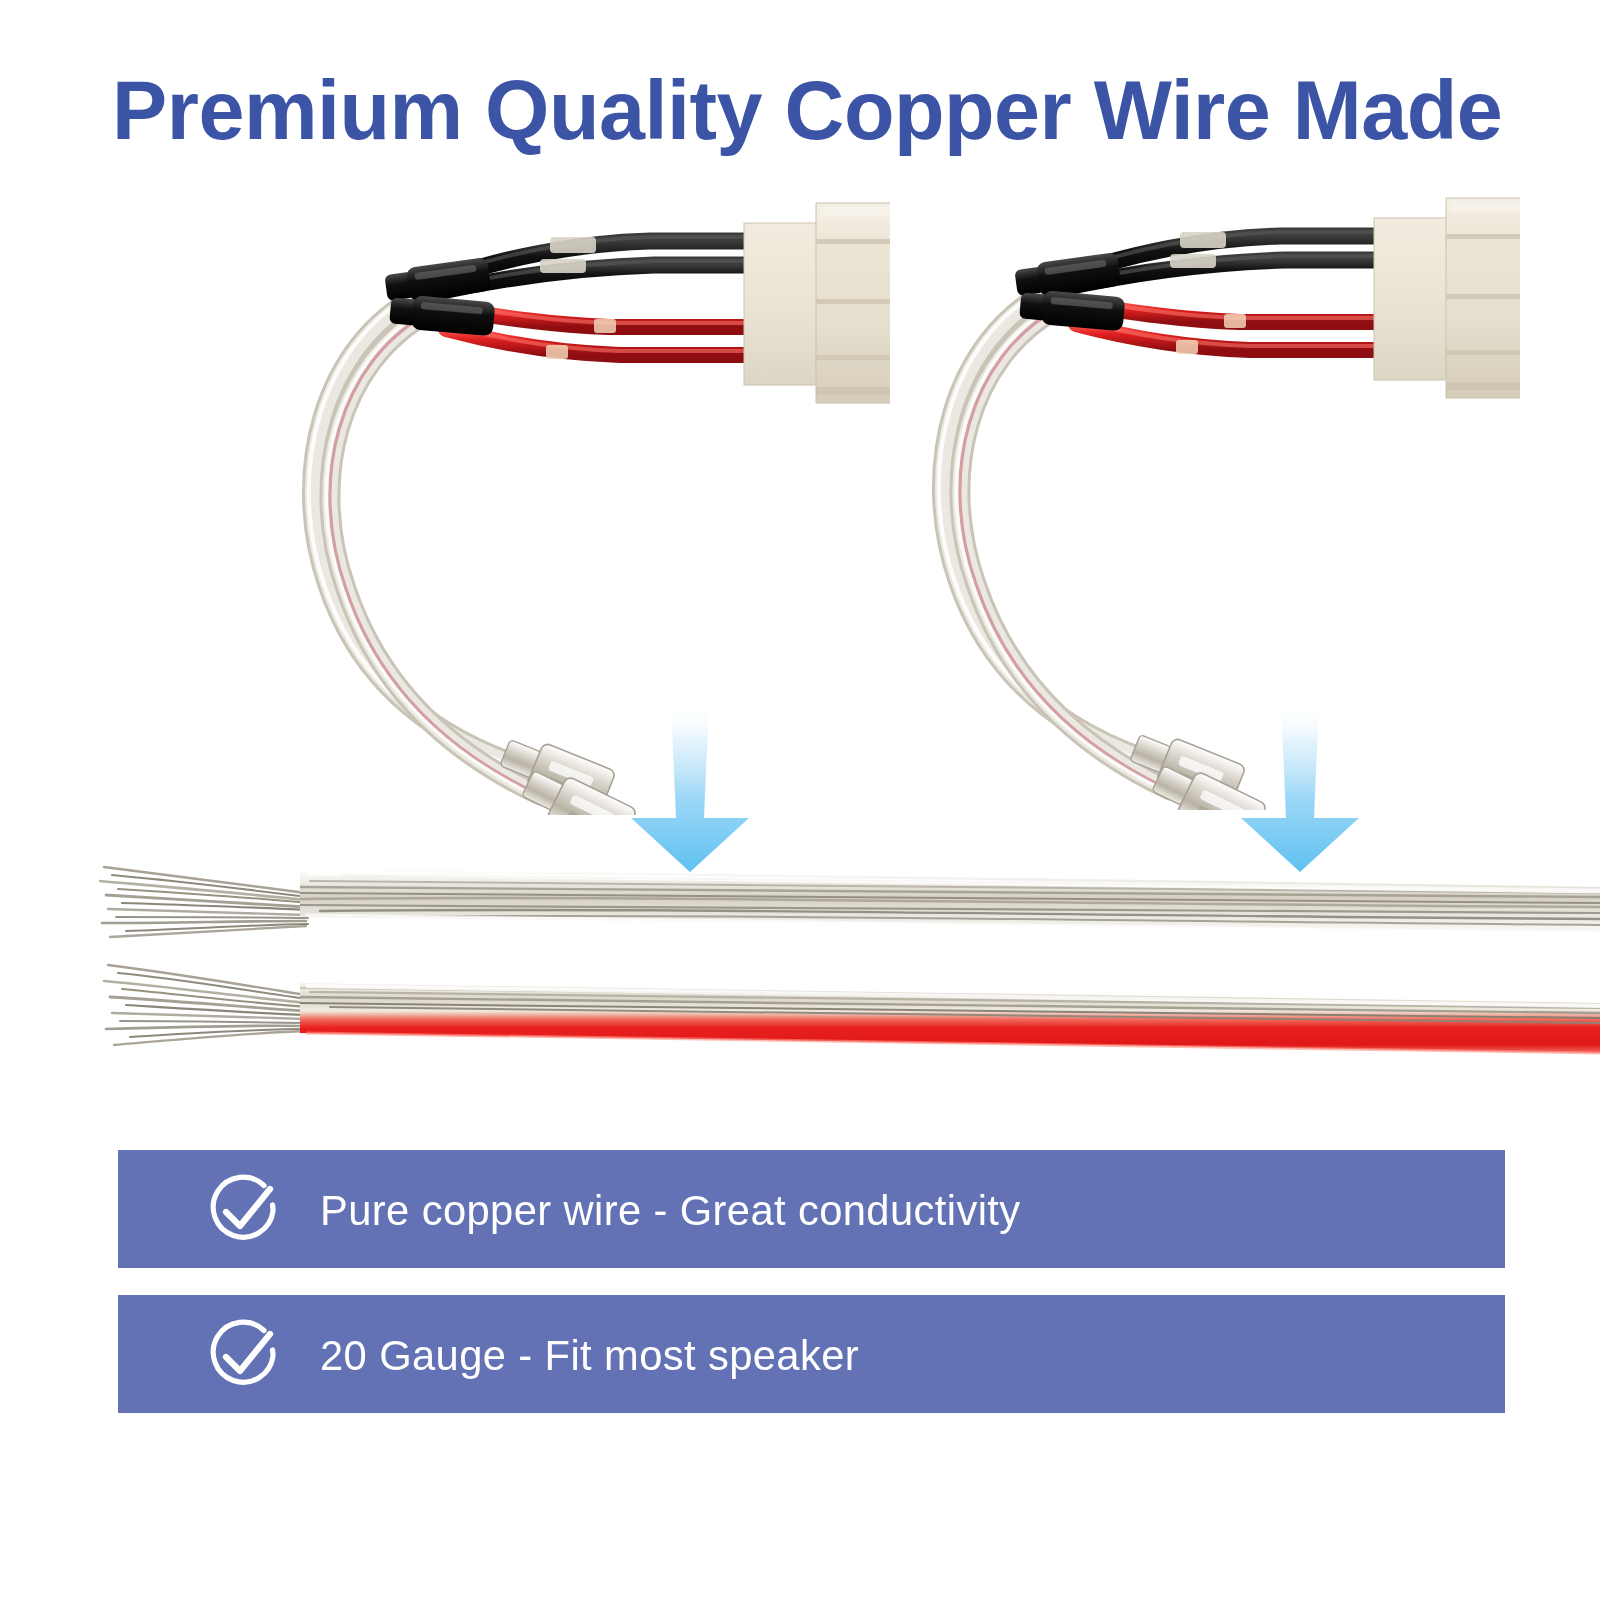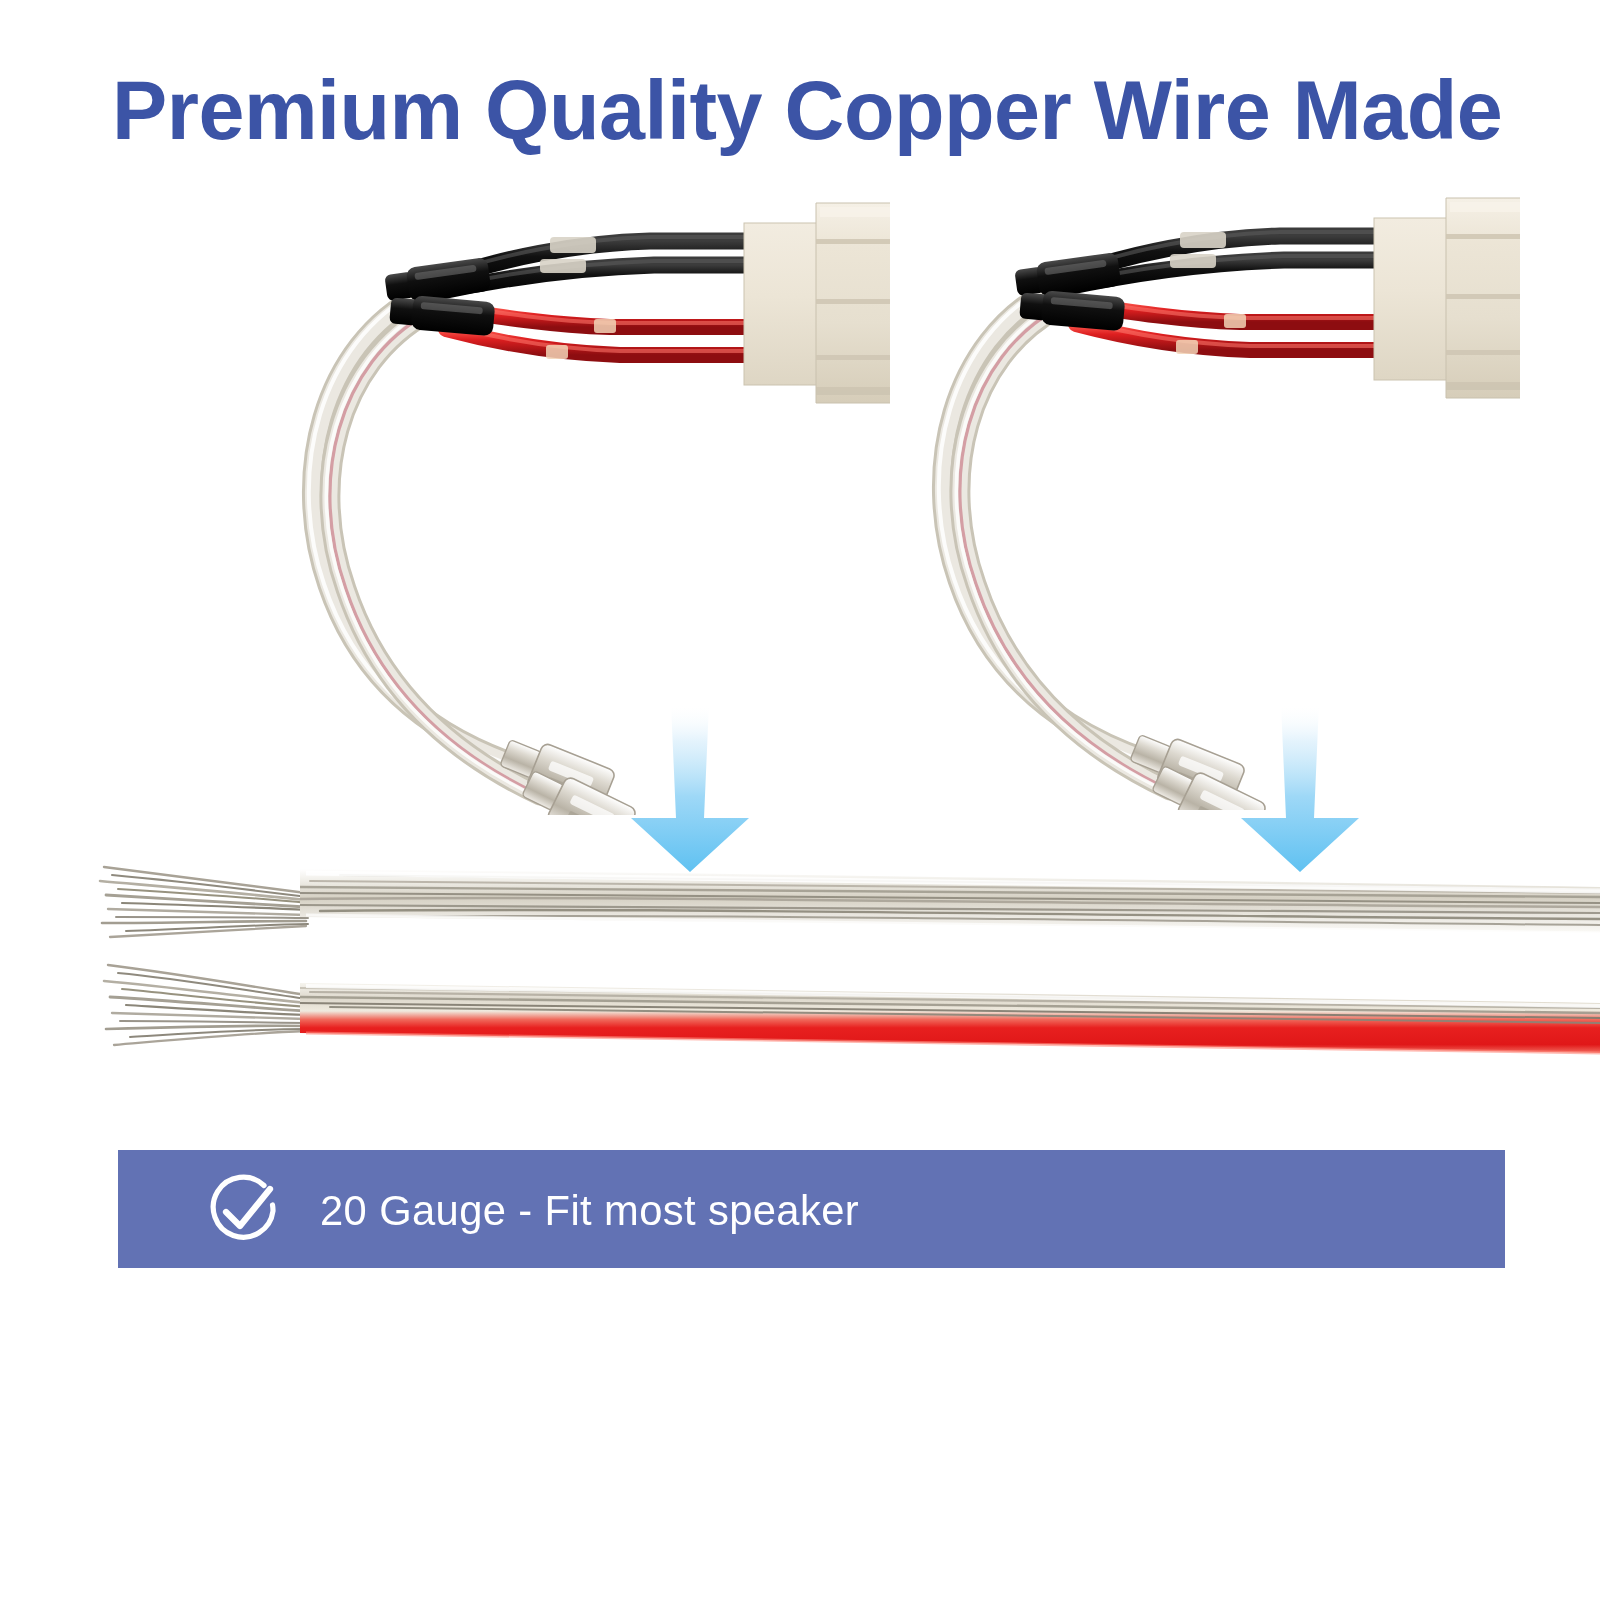--- a/index.html
+++ b/index.html
@@ -392,20 +392,29 @@
         </g>
 
         <path d="M306 141 C 700 147, 1100 153, 1600 161" fill="none" stroke="#ffffff" stroke-width="4" opacity="0.8"></path>
         <path d="M306 188 C 700 194, 1100 200, 1600 208" fill="none" stroke="#ff8c7e" stroke-width="3" opacity="0.6"></path>
       </g>
     </svg>
   </div>
 
   <div id="features">
 
+    <div class="feature-bar">
+      <span class="check-icon">
+        <svg viewBox="0 0 82 82" xmlns="http://www.w3.org/2000/svg">
+          <path d="M62 15.5 A 30 30 0 1 0 71 41 A 30 30 0 0 0 70.5 35" fill="none" stroke="#ffffff" stroke-width="5.2" stroke-linecap="round"></path>
+          <path d="M24 42 L 38 56 L 68 19" fill="none" stroke="#ffffff" stroke-width="6.2" stroke-linecap="round" stroke-linejoin="round"></path>
+        </svg>
+      </span>
+      <span class="feature-text">Pure copper wire - Great conductivity</span>
+    </div>
 
 
     <div class="feature-bar">
       <span class="check-icon">
         <svg viewBox="0 0 82 82" xmlns="http://www.w3.org/2000/svg">
           <path d="M62 15.5 A 30 30 0 1 0 71 41 A 30 30 0 0 0 70.5 35" fill="none" stroke="#ffffff" stroke-width="5.2" stroke-linecap="round"></path>
           <path d="M24 42 L 38 56 L 68 19" fill="none" stroke="#ffffff" stroke-width="6.2" stroke-linecap="round" stroke-linejoin="round"></path>
         </svg>
       </span>
       <span class="feature-text">20 Gauge - Fit most speaker</span>

